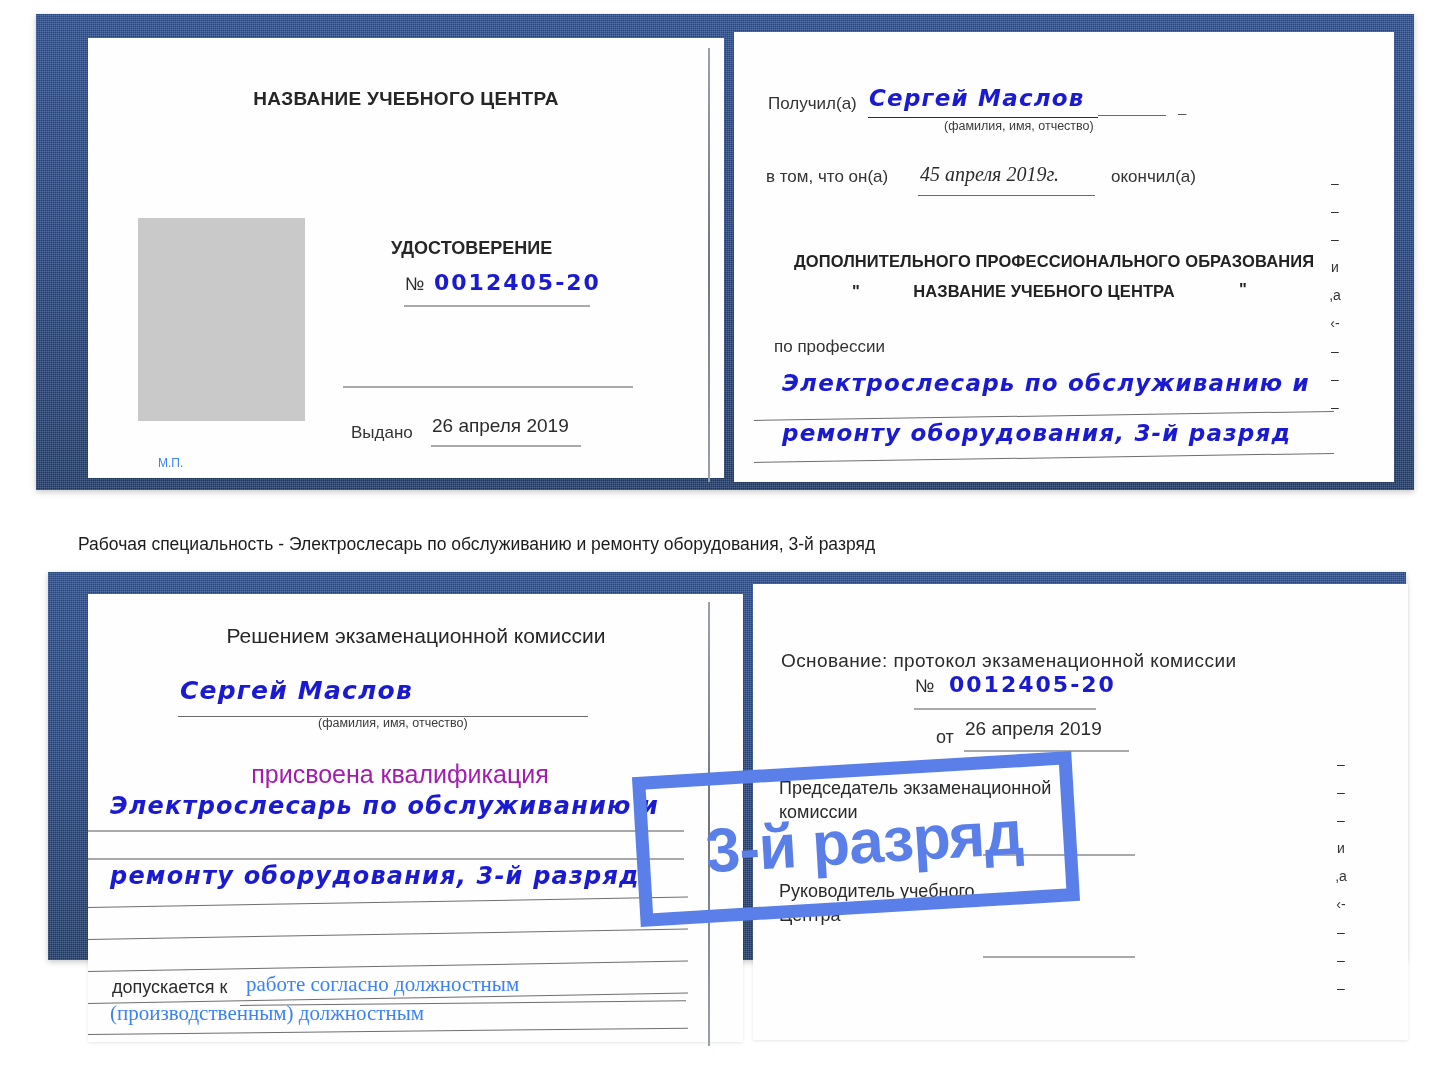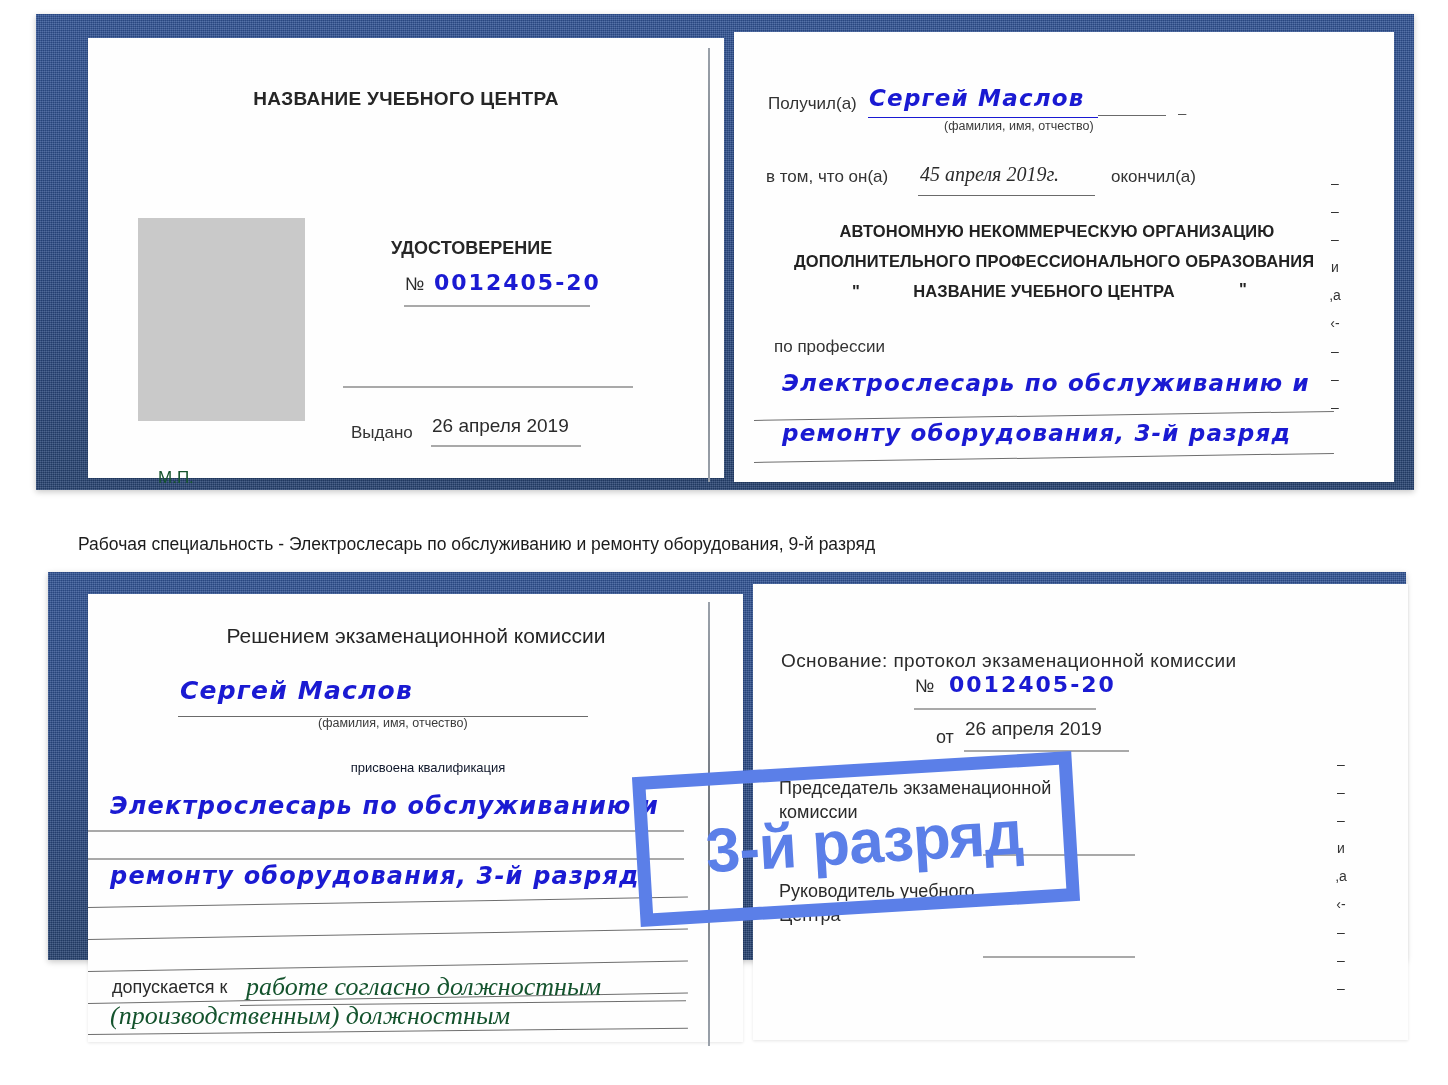--- a/index.html
+++ b/index.html
@@ -55,22 +55,22 @@
     color:#1a1ad2;
     font-family:"DejaVu Sans","Liberation Sans",sans-serif;
     font-style:italic;
     font-weight:600;
     letter-spacing:1.2px;
   }
   .hand-name{font-size:23px;}
   .hand-num{font-size:22px;letter-spacing:2px;font-style:normal;}
   .hand-prof{font-size:23px;}
   .ink-italic{
-    color:#14532d;font-family:"Liberation Serif","DejaVu Serif",serif;
-    font-style:italic;font-size:26px;
+    color:#3b82f6;font-family:"Liberation Serif","DejaVu Serif",serif;
+    font-size:21px;
   }
   .ink-italic-small{
     color:#2b2b2b;font-family:"Liberation Serif","DejaVu Serif",serif;
     font-style:italic;font-size:20px;
   }
 
   
   .rule{position:absolute;height:2px;background:#a9a9a9;}
   .rule-dark{position:absolute;height:1px;background:#6a6a6a;}
   .rule-tilt{position:absolute;height:1px;background:#6e6e6e;transform-origin:left center;}
@@ -123,40 +123,39 @@
       <div class="t" style="left:317px;top:236px;font-size:18px;color:#2b2b2b;">№</div>
       <div class="t hand hand-num" style="left:346px;top:232px;">0012405-20</div>
       <div class="rule" style="left:316px;top:267px;width:186px;"></div>
 
       <div class="rule" style="left:255px;top:348px;width:290px;height:2px;"></div>
 
       <div class="t lbl" style="left:263px;top:385px;">Выдано</div>
       <div class="t" style="left:344px;top:377px;font-size:19px;color:#2b2b2b;">26 апреля 2019</div>
       <div class="rule" style="left:343px;top:407px;width:150px;"></div>
 
-      <div class="t" style="left:70px;top:418px;font-size:17px;color:#14532d;margin-top:12px;">М.П.</div>
+      <div class="t" style="left:70px;top:418px;font-size:12px;color:#3b82f6;">М.П.</div>
     </div>
 
     <div class="spine" style="left:672px;top:34px;height:434px;"></div>
 
     <div class="paper c1-right">
 
       <div class="t lbl" style="left:34px;top:62px;">Получил(а)</div>
       <div class="t hand hand-name" style="left:135px;top:53px;">Сергей Маслов</div>
       <div class="rule-dark" style="left:134px;top:85px;width:230px;background:#1a1ad2;height:1px;"></div>
       <div class="rule-dark" style="left:364px;top:83px;width:68px;"></div>
       <div class="t small" style="left:210px;top:87px;">(фамилия, имя, отчество)</div>
       <div class="t" style="left:444px;top:72px;font-size:15px;color:#555;">–</div>
 
       <div class="t lbl" style="left:32px;top:135px;">в том, что он(а)</div>
       <div class="t ink-italic-small" style="left:186px;top:131px;">45 апреля 2019г.</div>
       <div class="rule-dark" style="left:184px;top:163px;width:177px;"></div>
       <div class="t lbl" style="left:377px;top:135px;">окончил(а)</div>
 
-      <div class="t org" style="left:28px;top:190px;width:590px;text-align:center;">АВТОНОМНУЮ НЕКОММЕРЧЕСКУЮ ОРГАНИЗАЦИЮ</div>
       <div class="t org" style="left:10px;top:220px;width:620px;text-align:center;">ДОПОЛНИТЕЛЬНОГО ПРОФЕССИОНАЛЬНОГО ОБРАЗОВАНИЯ</div>
       <div class="t org" style="left:118px;top:250px;">"</div>
       <div class="t org" style="left:70px;top:250px;width:480px;text-align:center;">НАЗВАНИЕ УЧЕБНОГО ЦЕНТРА</div>
       <div class="t org" style="left:505px;top:248px;">"</div>
 
       <div class="t lbl" style="left:40px;top:305px;">по профессии</div>
 
       <div class="t hand hand-prof" style="left:48px;top:338px;">Электрослесарь по обслуживанию и</div>
       <div class="rule-tilt" style="left:20px;top:388px;width:580px;transform:rotate(-0.9deg);"></div>
       <div class="t hand hand-prof" style="left:48px;top:388px;">ремонту оборудования, 3-й разряд</div>
@@ -169,33 +168,33 @@
         <div>–</div>
       <div>и</div>
         <div>,а</div>
         <div>‹-</div>
       <div>–</div>
         <div>–</div>
         <div>–</div>
     </div>
   </div>
 
-  <div class="caption">Рабочая специальность - Электрослесарь по обслуживанию и ремонту оборудования, 9-й разряд</div>
+  <div class="caption">Рабочая специальность - Электрослесарь по обслуживанию и ремонту оборудования, 3-й разряд</div>
 
   <div class="cert cert-2">
 
     <div class="paper c2-left">
 
       <div class="t" style="left:18px;top:30px;width:620px;text-align:center;font-size:21px;color:#262626;">Решением экзаменационной комиссии</div>
 
       <div class="t hand hand-name" style="left:92px;top:82px;font-size:25px;">Сергей Маслов</div>
       <div class="rule-dark" style="left:90px;top:122px;width:410px;"></div>
       <div class="t small" style="left:230px;top:122px;">(фамилия, имя, отчество)</div>
 
-      <div class="t" style="left:30px;top:166px;width:620px;text-align:center;font-size:13px;color:#0f172a;">присвоена квалификация</div>
+      <div class="t" style="left:2px;top:166px;width:620px;text-align:center;font-size:25px;color:#a21caf;">присвоена квалификация</div>
 
       <div class="t hand hand-prof" style="left:22px;top:198px;font-size:24px;">Электрослесарь по обслуживанию и</div>
       <div class="rule" style="left:0px;top:236px;width:596px;height:2px;"></div>
       <div class="rule" style="left:0px;top:264px;width:596px;height:2px;"></div>
       <div class="t hand hand-prof" style="left:22px;top:268px;font-size:24px;">ремонту оборудования, 3-й разряд</div>
 
       <div class="rule-tilt" style="left:0px;top:313px;width:600px;transform:rotate(-1.0deg);"></div>
       <div class="rule-tilt" style="left:0px;top:345px;width:600px;transform:rotate(-1.0deg);"></div>
       <div class="rule-tilt" style="left:0px;top:377px;width:600px;transform:rotate(-1.0deg);"></div>
       <div class="rule-tilt" style="left:0px;top:409px;width:600px;transform:rotate(-1.0deg);"></div>

